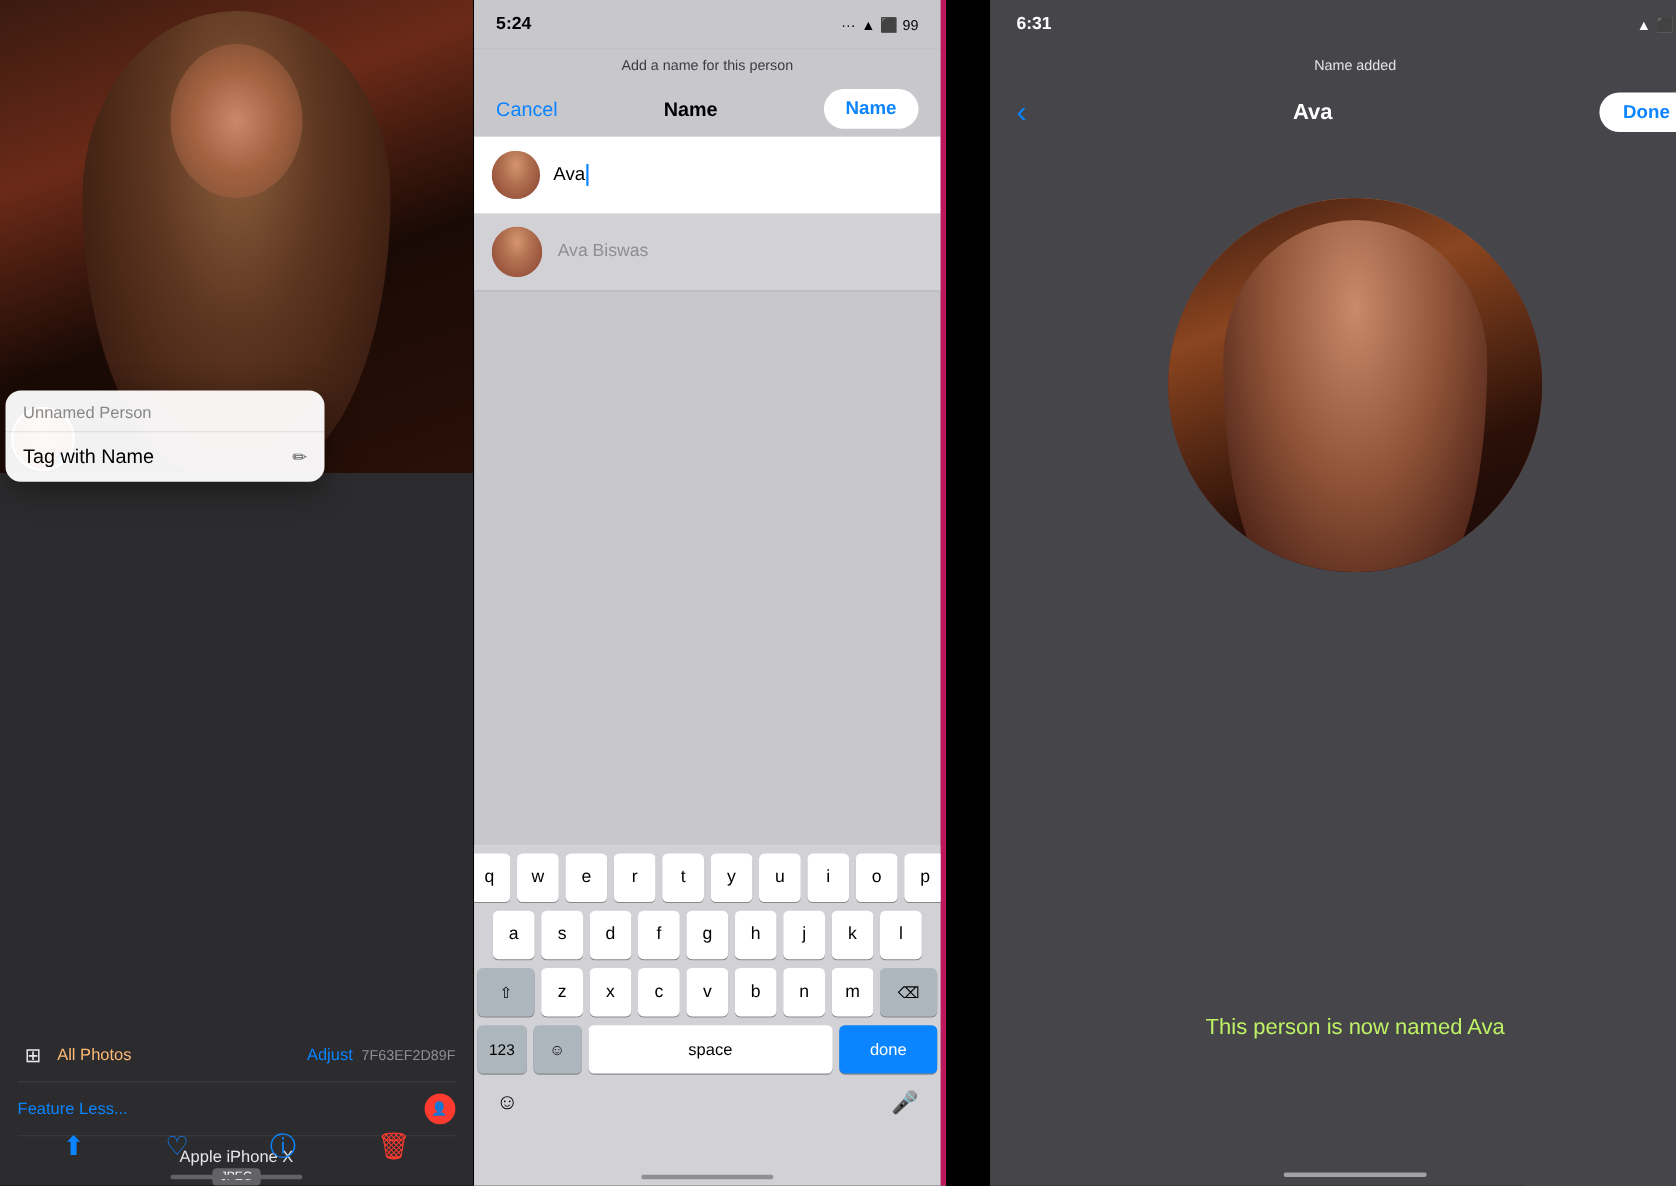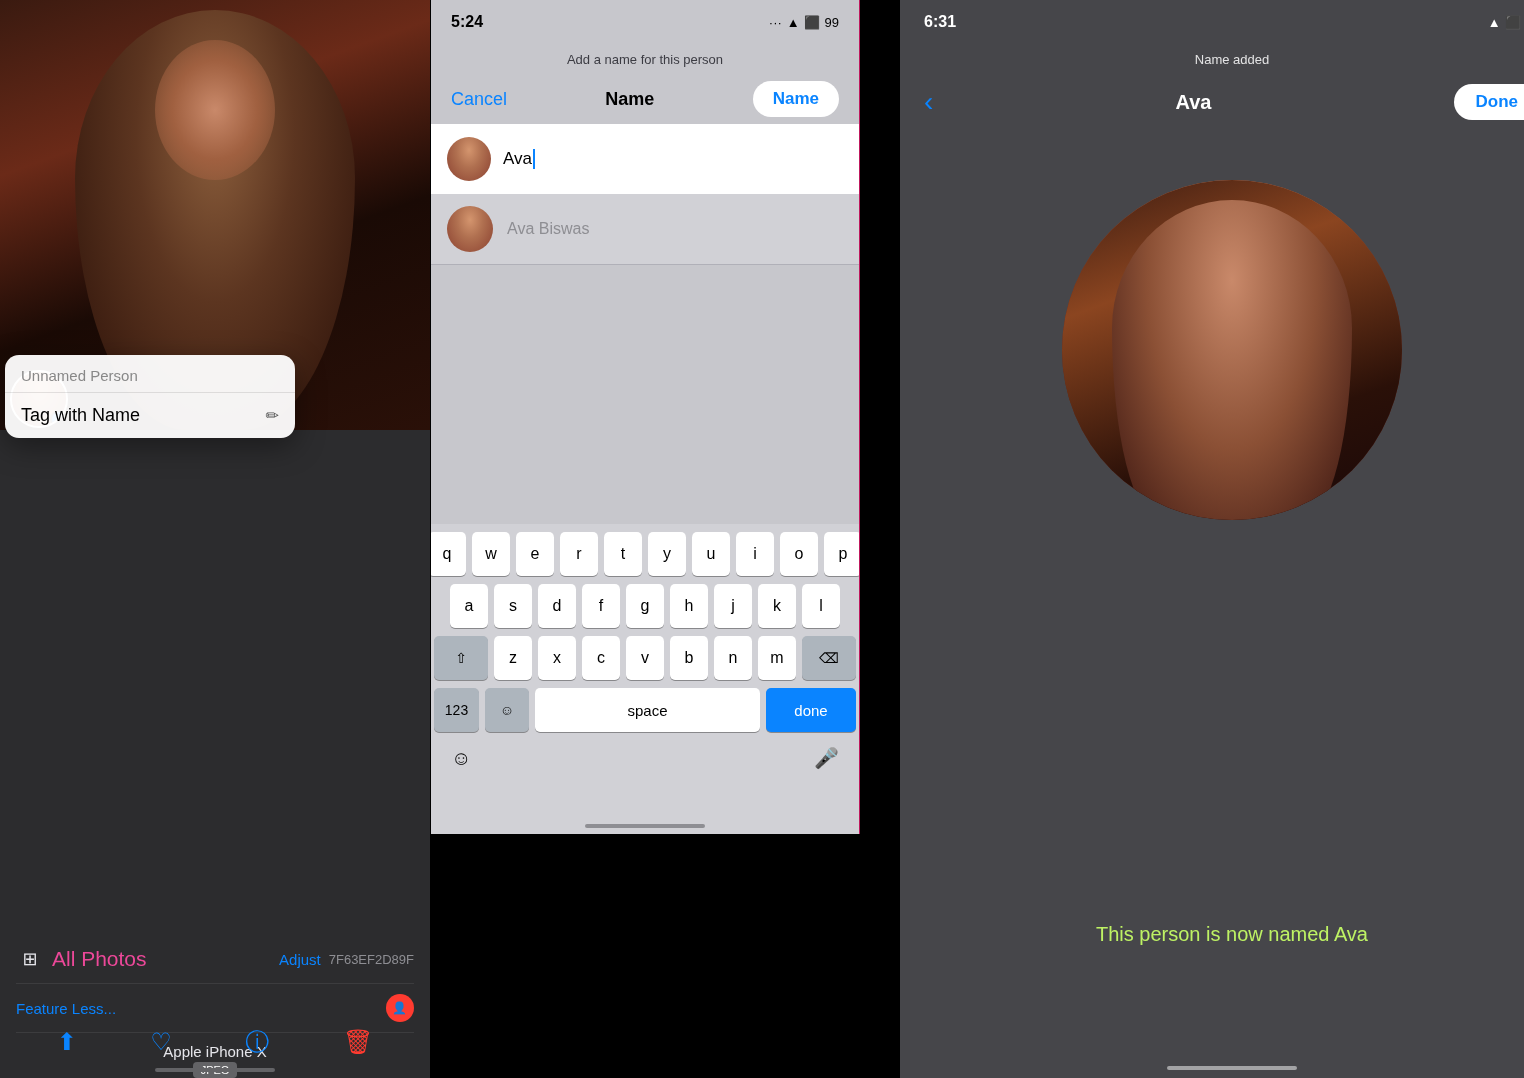--- a/index.html
+++ b/index.html
@@ -138,22 +138,22 @@
       padding: 0 16px;
     }
     .info-row {
       display: flex;
       align-items: center;
       justify-content: space-between;
       padding: 10px 0;
       border-bottom: 1px solid rgba(255,255,255,0.08);
     }
     .info-label {
-      font-size: 21px;
-      color: #ec4899;
+      font-size: 15px;
+      color: #fdba74;
     }
     .info-value {
       font-size: 13px;
       color: #8e8e93;
     }
     .info-link {
       font-size: 15px;
       color: #0a84ff;
     }
     .info-badge {
@@ -223,27 +223,27 @@
       transform: translateX(-50%);
       width: 120px;
       height: 4px;
       background: #636366;
       border-radius: 2px;
     }
 
     
     .panel2 {
       width: 430px;
-      height: 834px;
+      height: 1078px;
       position: relative;
       background: #c7c7cc;
       overflow: hidden;
       flex-shrink: 0;
       border-left: 1px solid #000;
-      border-right: 1px solid #be185d;
+      border-right: 5px solid #be185d;
     }
     .status-bar-p2 {
       position: absolute;
       top: 0;
       left: 0;
       right: 0;
       height: 44px;
       background: #c7c7cc;
       display: flex;
       align-items: center;

